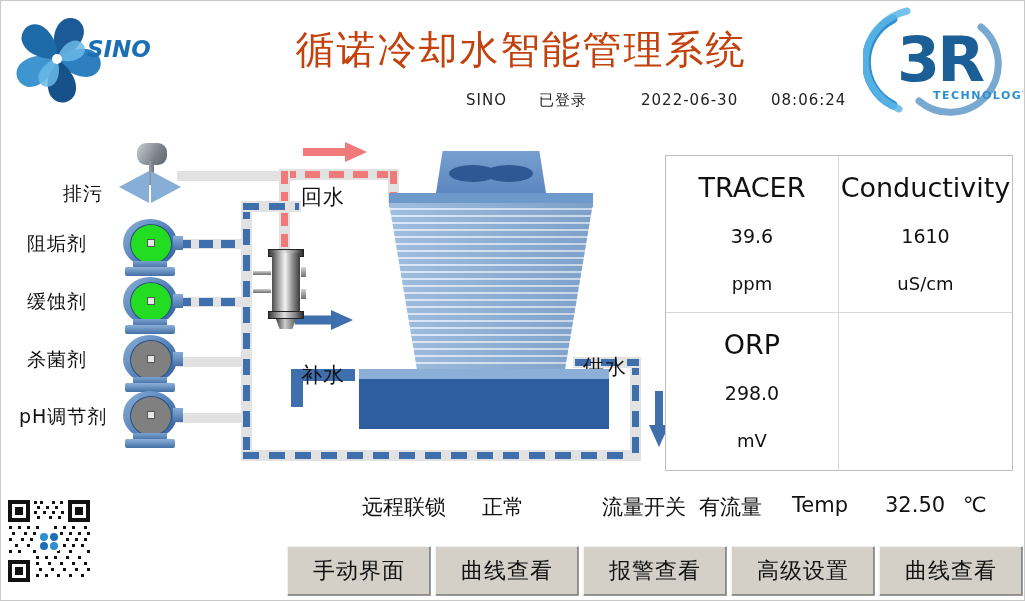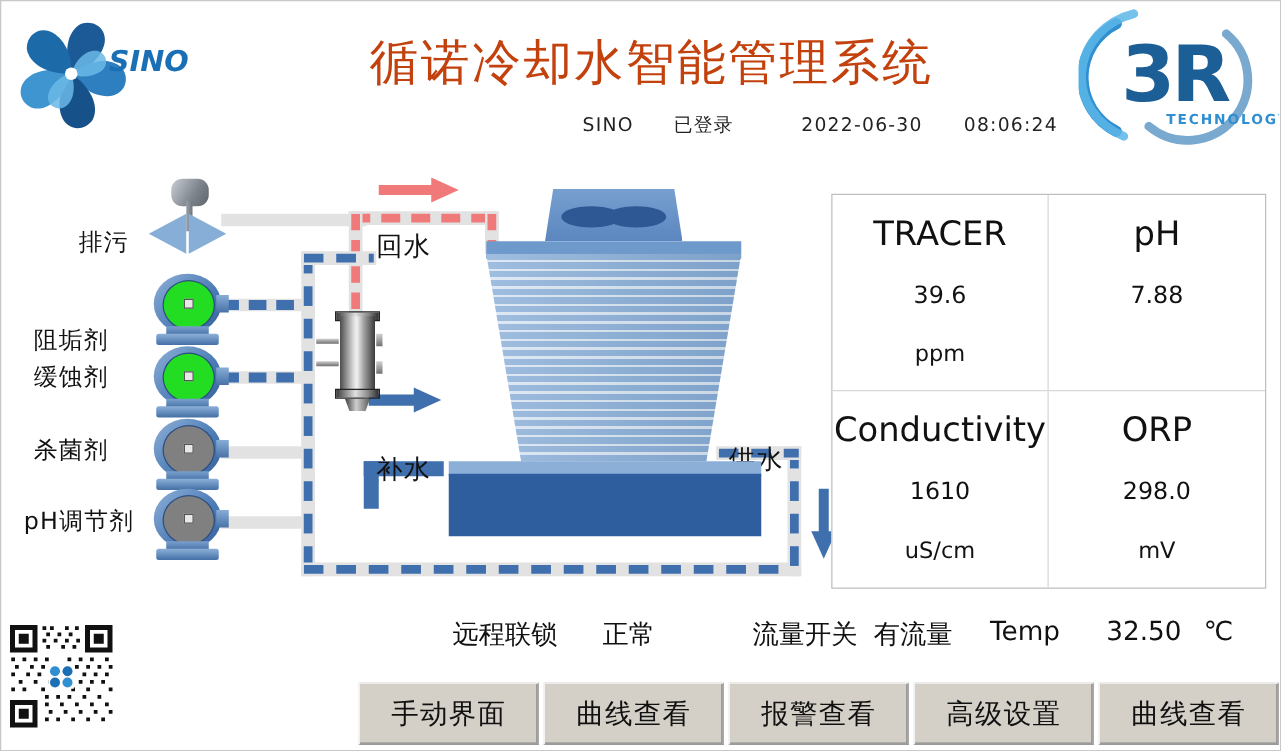--- a/index.html
+++ b/index.html
@@ -176,21 +176,21 @@
         <path d="M56,96 A46,46 0 0 0 118,22" stroke="#1f6fae" stroke-width="7" fill="none" stroke-linecap="round" opacity=".6"></path>
         <text x="34" y="76" font-family="DejaVu Sans, sans-serif" font-size="62" font-weight="bold" fill="#1c5e96" letter-spacing="-3">3R</text>
         <text x="70" y="94" font-family="DejaVu Sans, sans-serif" font-size="11" font-weight="bold" fill="#2f8fd0" letter-spacing="1.5">TECHNOLOGY</text>
       </svg>
     </div>
   </div>
 
   <div id="diagram">
 
     <div class="lbl" style="left:26px;top:60px;margin-left:36px;">排污</div>
-    <div class="lbl" style="left:26px;top:110px;margin-top:28px;">阻垢剂</div>
+    <div class="lbl" style="left:26px;top:110px;">阻垢剂</div>
     <div class="lbl" style="left:26px;top:168px;">缓蚀剂</div>
     <div class="lbl" style="left:26px;top:226px;">杀菌剂</div>
     <div class="lbl" style="left:18px;top:283px;">pH调节剂</div>
 
     <div class="pipe-plain" style="left:176px;top:50px;width:116px;height:10px;"></div>
     <div class="pipe-plain" style="left:176px;top:236px;width:70px;height:10px;"></div>
     <div class="pipe-plain" style="left:176px;top:292px;width:70px;height:10px;"></div>
 
     <div class="pipe-plain" style="left:176px;top:118px;width:72px;height:10px;"></div>
     <div class="dash-h" style="left:176px;top:119px;width:72px;height:8px;
@@ -326,25 +326,20 @@
       <div id="basin-top"></div>
       <div id="basin"></div>
     </div>
   </div>
 
   <div id="panel">
     <div class="cell">
       <div class="m-name">TRACER</div>
       <div class="m-val">39.6</div>
       <div class="m-unit">ppm</div>
-    </div>
-    <div class="cell">
-      <div class="m-name">pH</div>
-      <div class="m-val">7.88</div>
-      <div class="m-unit"></div>
     </div>
     <div class="cell">
       <div class="m-name">Conductivity</div>
       <div class="m-val">1610</div>
       <div class="m-unit">uS/cm</div>
     </div>
     <div class="cell">
       <div class="m-name">ORP</div>
       <div class="m-val">298.0</div>
       <div class="m-unit">mV</div>

